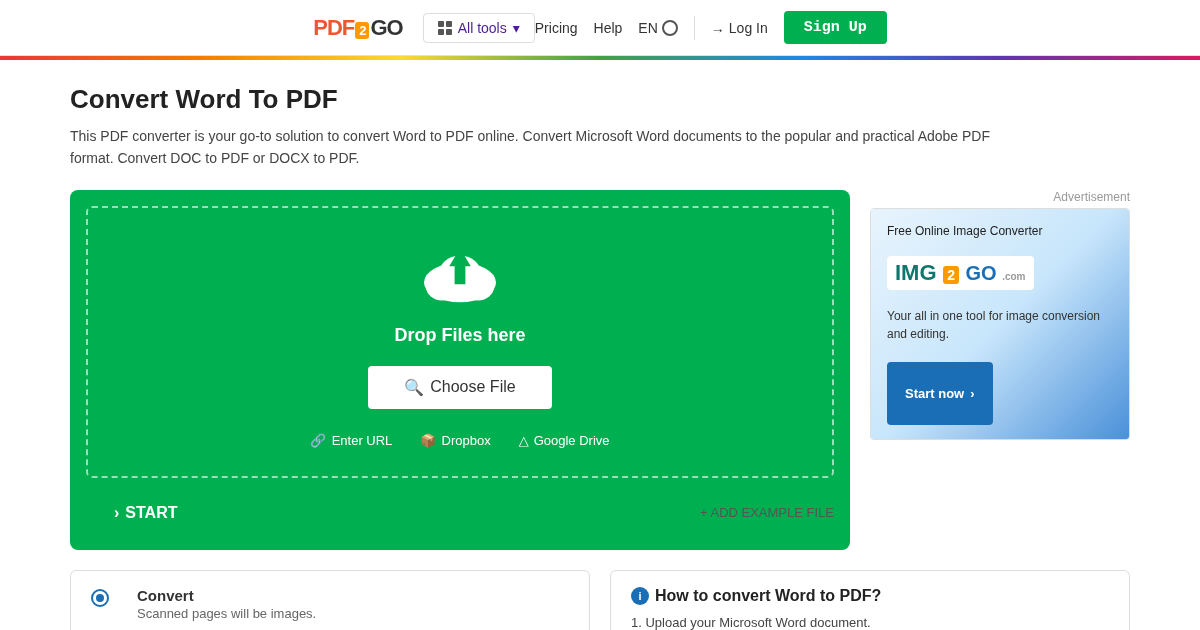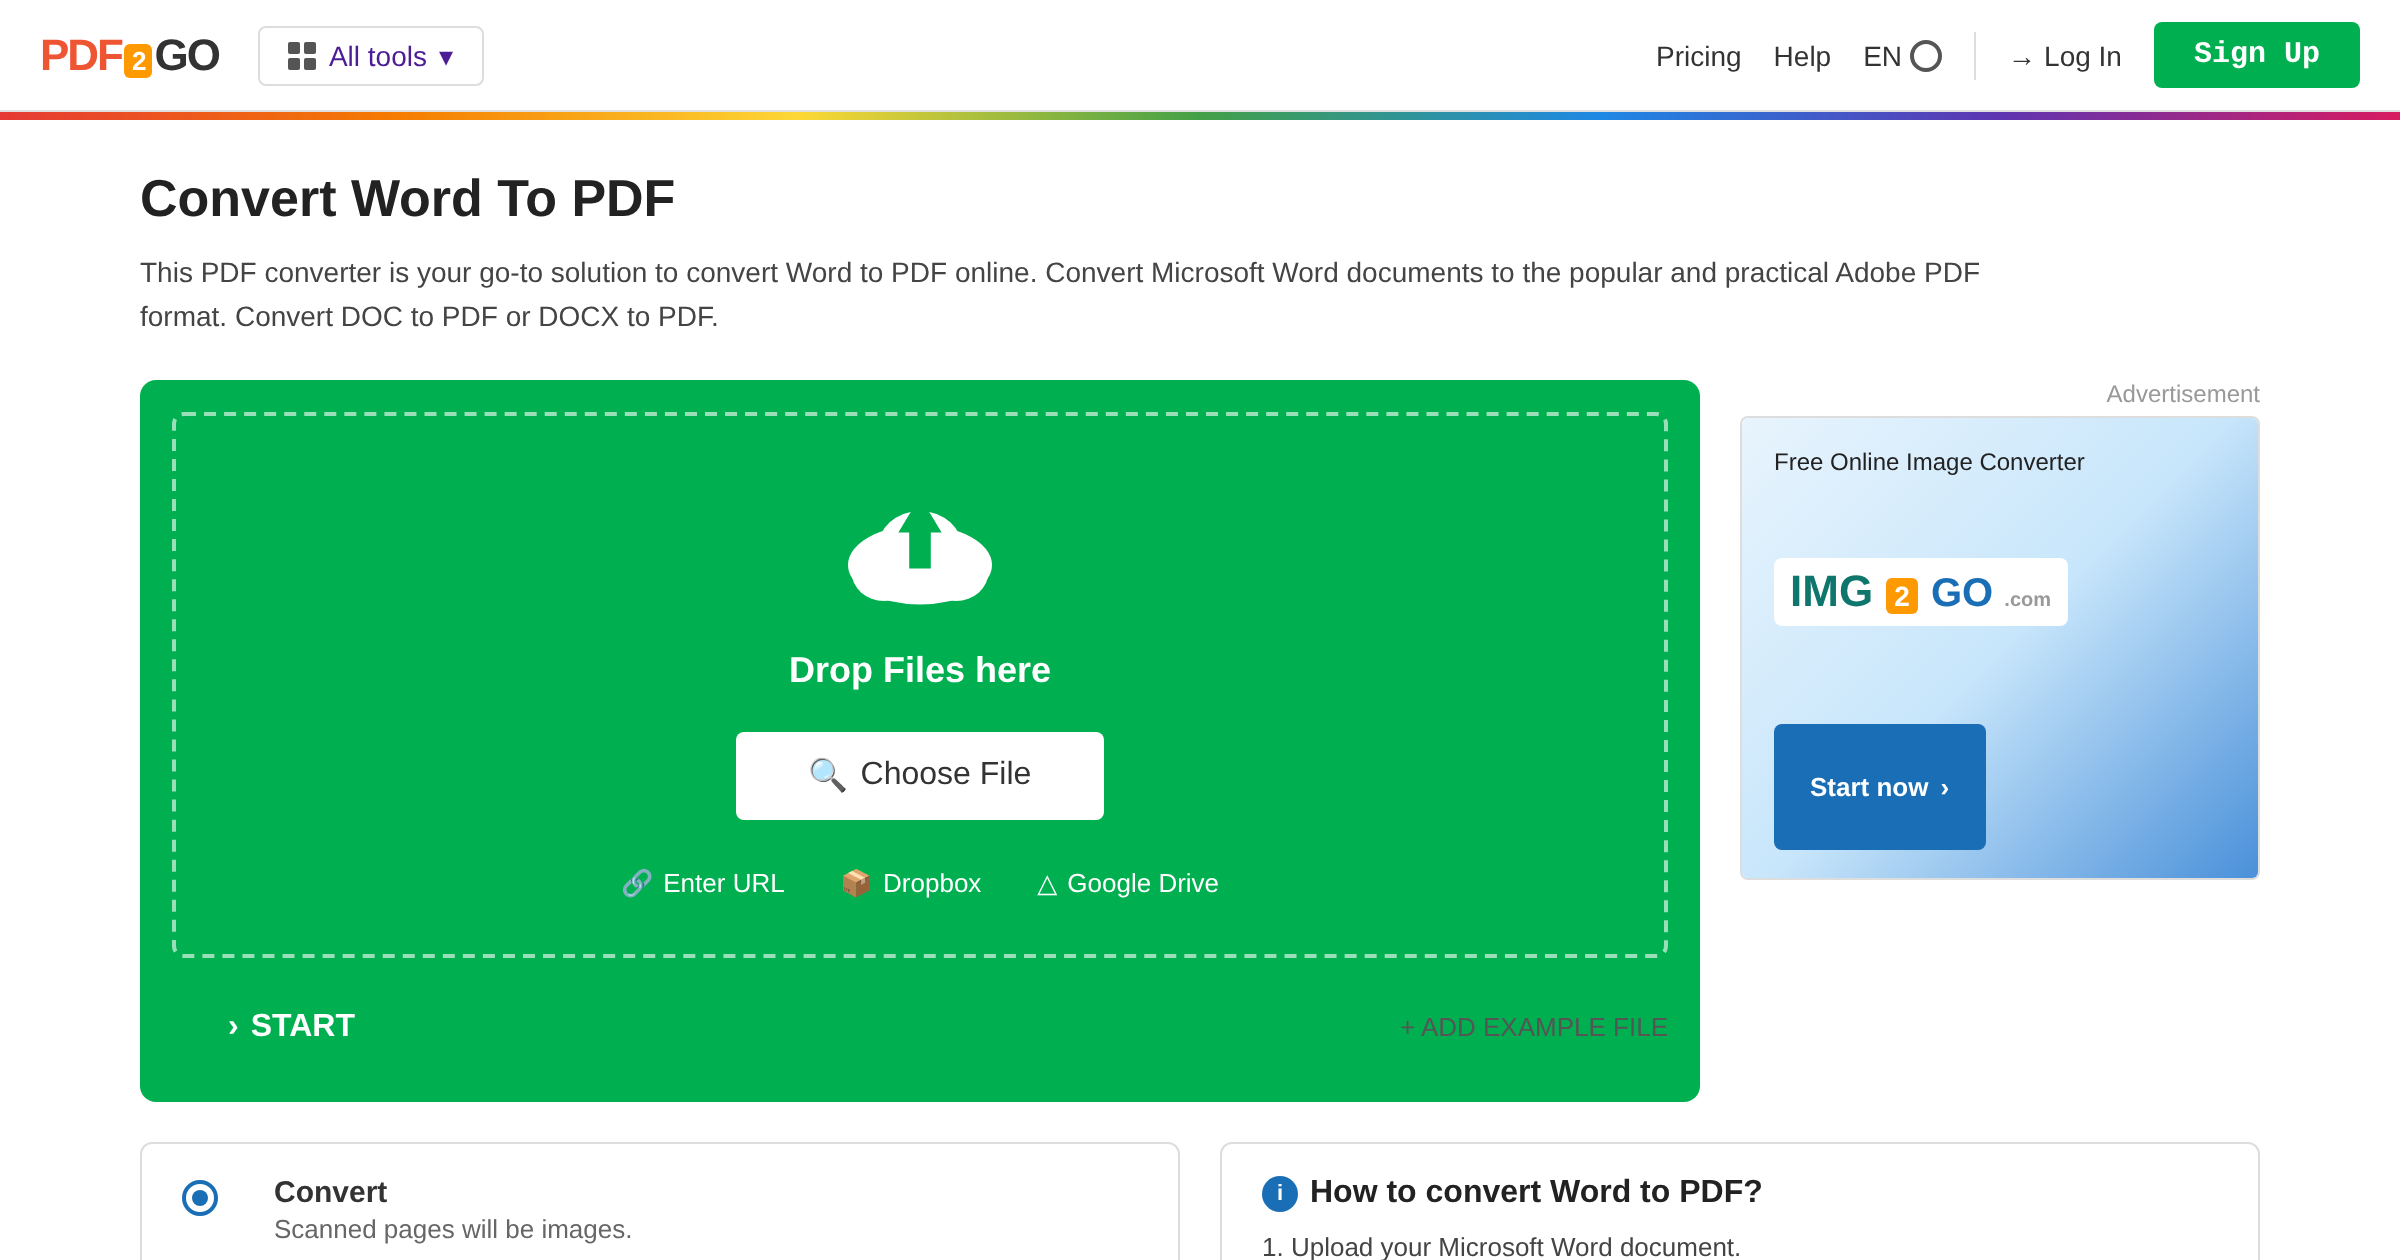--- a/index.html
+++ b/index.html
@@ -2,21 +2,21 @@
 <html><head>
   <meta charset="utf-8">
   <style>
     * { box-sizing: border-box; margin: 0; padding: 0; }
     body { font-family: Arial, sans-serif; background: #fff; color: #333; font-size: 14px; }
 
     
     .header {
       display: flex;
       align-items: center;
-      justify-content: space-between;
+      justify-content: center;
       padding: 12px 20px;
       height: 56px;
       border-bottom: 1px solid #e0e0e0;
       background: #fff;
     }
     .header-left { display: flex; align-items: center; gap: 20px; }
     .logo-wrap { display: flex; align-items: center; }
     .logo-text {
       font-size: 22px;
       font-weight: 900;
@@ -471,20 +471,21 @@
             <div class="ad-top-text">Free Online Image Converter</div>
           </div>
           <div class="ad-logo-row">
             <div class="ad-logo-img-box">
               <span class="img-text">IMG</span>
               <span class="logo-box" style="font-size:14px;">2</span>
               <span>GO</span>
               <span style="color:#999;font-size:10px;">.com</span>
             </div>
           </div>
+          <div class="ad-sub-text">Your all in one tool for image conversion and editing.</div>
           <button class="ad-start-btn">
             <span>Start now</span>
             <span>›</span>
           </button>
         </div>
       </div>
     </div>
 
   </div>
 

